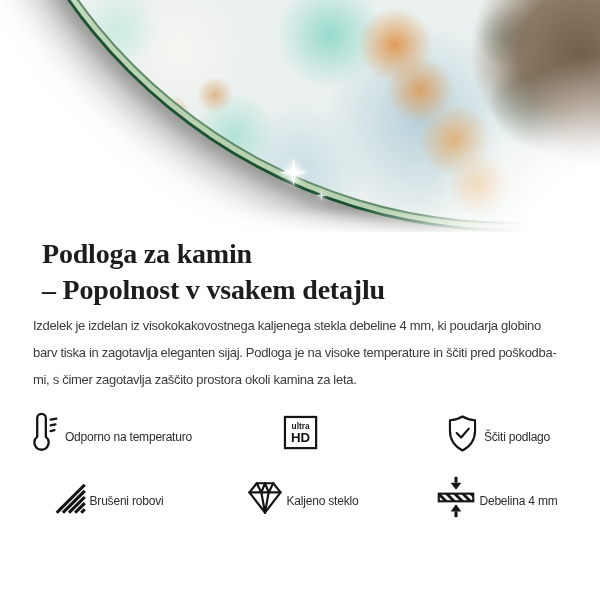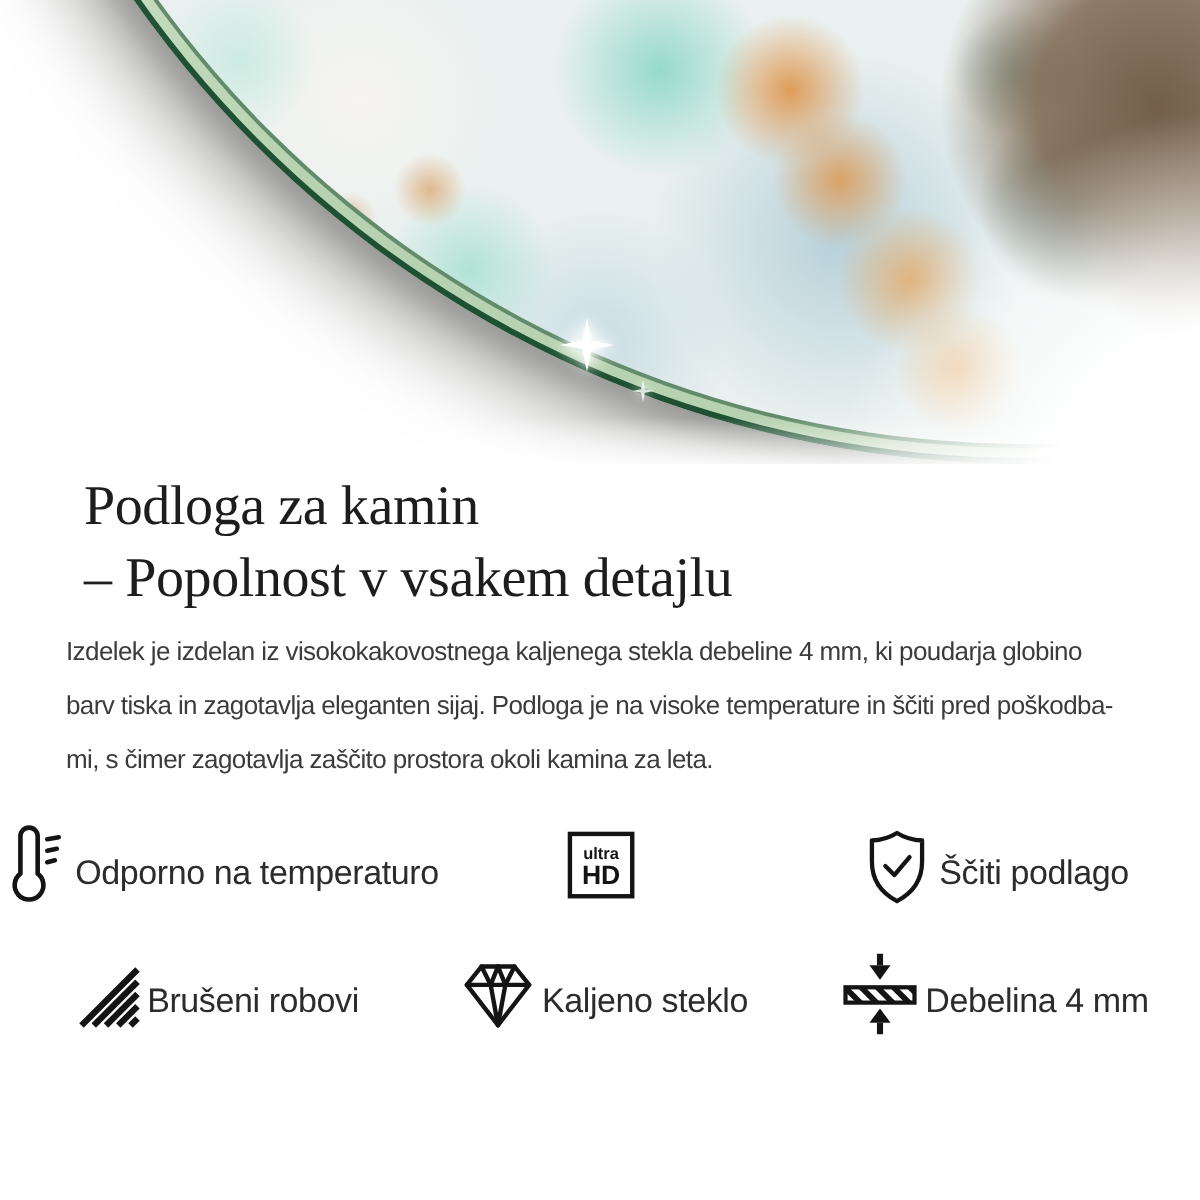--- a/index.html
+++ b/index.html
@@ -55,21 +55,21 @@
       linear-gradient(to bottom, rgba(255,255,255,0) 90%, rgba(255,255,255,0.85) 100%);
     pointer-events: none;
   }
   .sparkle { position: absolute; left: 280px; top: 159px; width: 27px; height: 27px; filter: drop-shadow(0 0 5px #ffffff) drop-shadow(0 0 2px #ffffff); }
   .sparkle-small { position: absolute; left: 316px; top: 190px; width: 11px; height: 11px; opacity: 0.85; filter: drop-shadow(0 0 3px #ffffff); }
 
   
   .headline {
     margin: 4px 0 0 42px;
     font-family: "Liberation Serif", serif;
-    font-weight: 400;
+    font-weight: 700;
     font-size: 28px;
     line-height: 36px;
     color: #1d1d1d;
     letter-spacing: -0.2px;
   }
   .headline div { white-space: nowrap; }
   .description {
     margin: 4px 0 0 33px;
     font-size: 13px;
     line-height: 27px;
@@ -85,21 +85,21 @@
     display: grid;
     grid-template-columns: 195px 195px 195px;
     row-gap: 16px;
     justify-items: center;
   }
   .feature { display: flex; align-items: center; }
   .feature-icon { height: 48px; display: flex; align-items: center; justify-content: center; }
   .feature-icon svg { display: block; }
   .feature-label {
     margin-top: 7px;
-    font-size: 17px;
+    font-size: 12px;
     color: #2c2c2c;
     letter-spacing: -0.2px;
     white-space: nowrap;
   }
   .stroke { fill: none; stroke: #141414; stroke-width: 2.4; }
   .round { stroke-linecap: round; stroke-linejoin: round; }
 </style>
 </head>
 <body>
 

